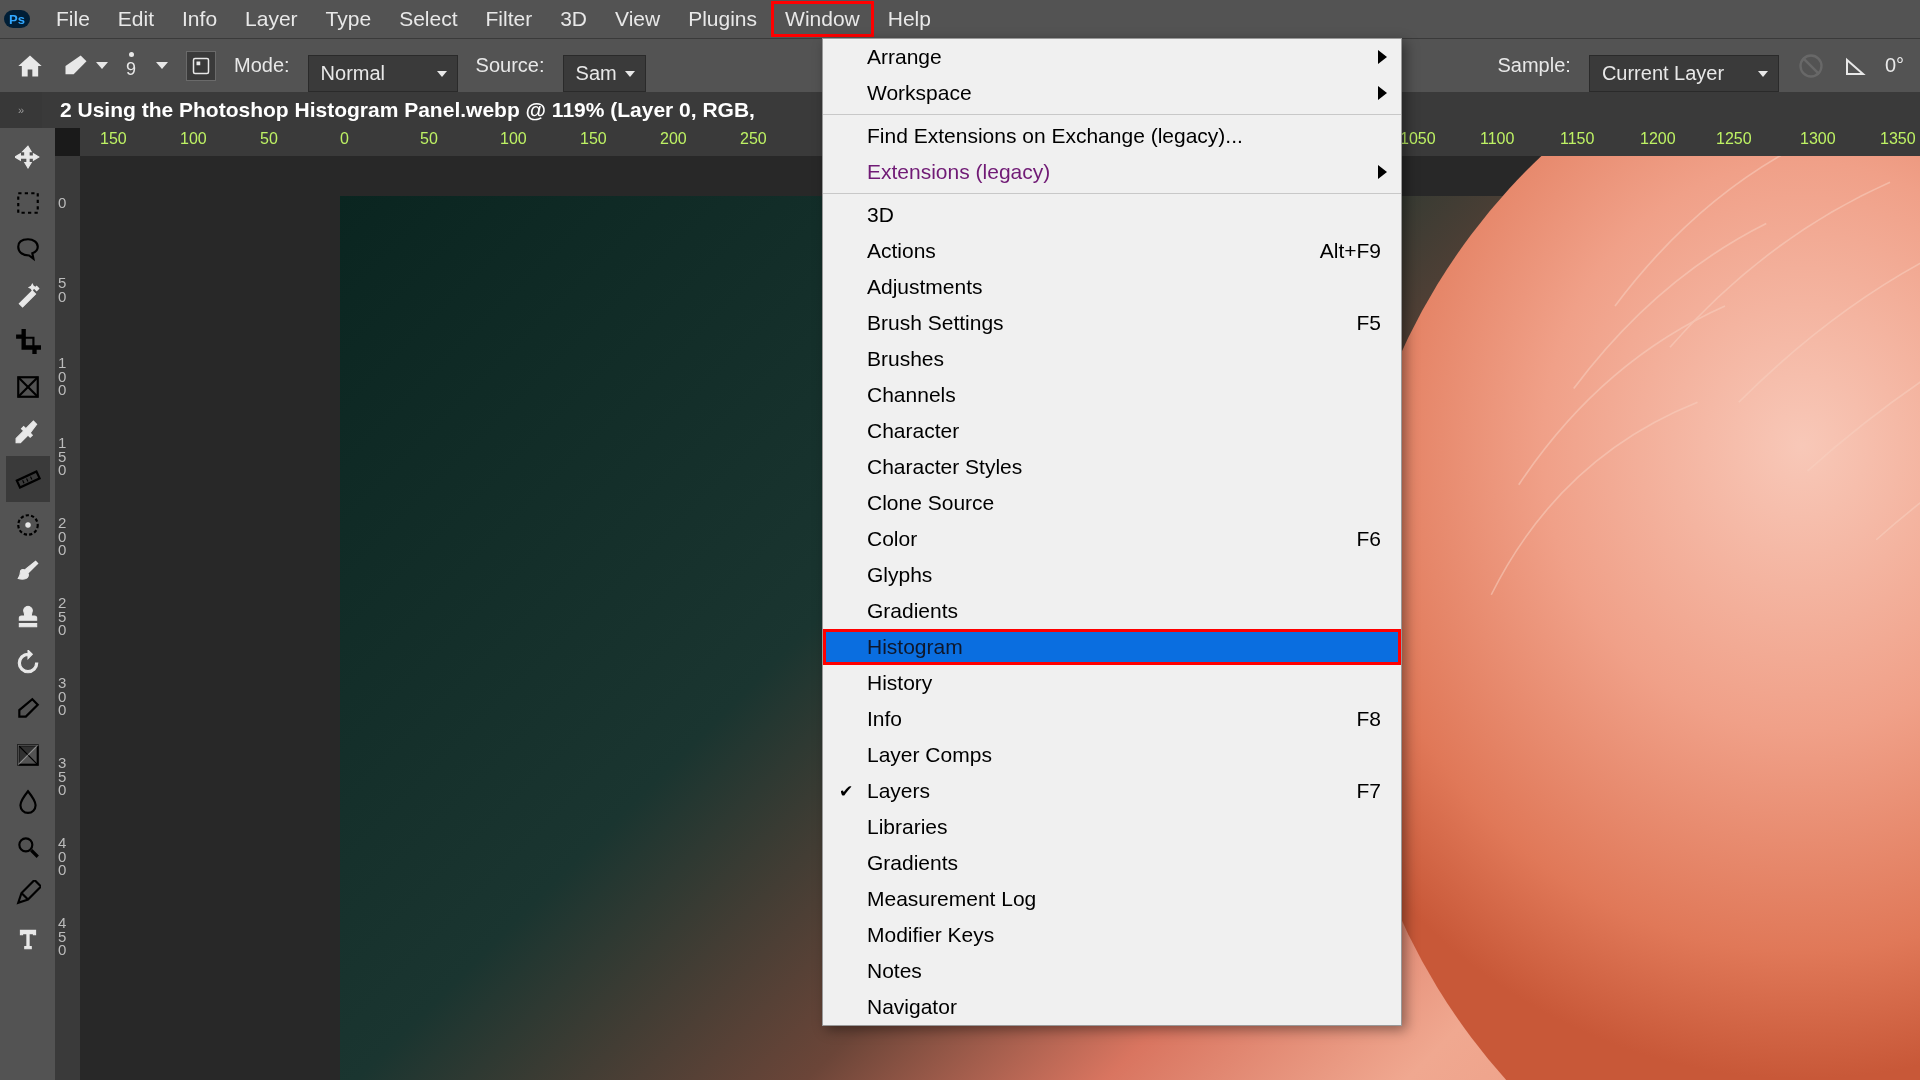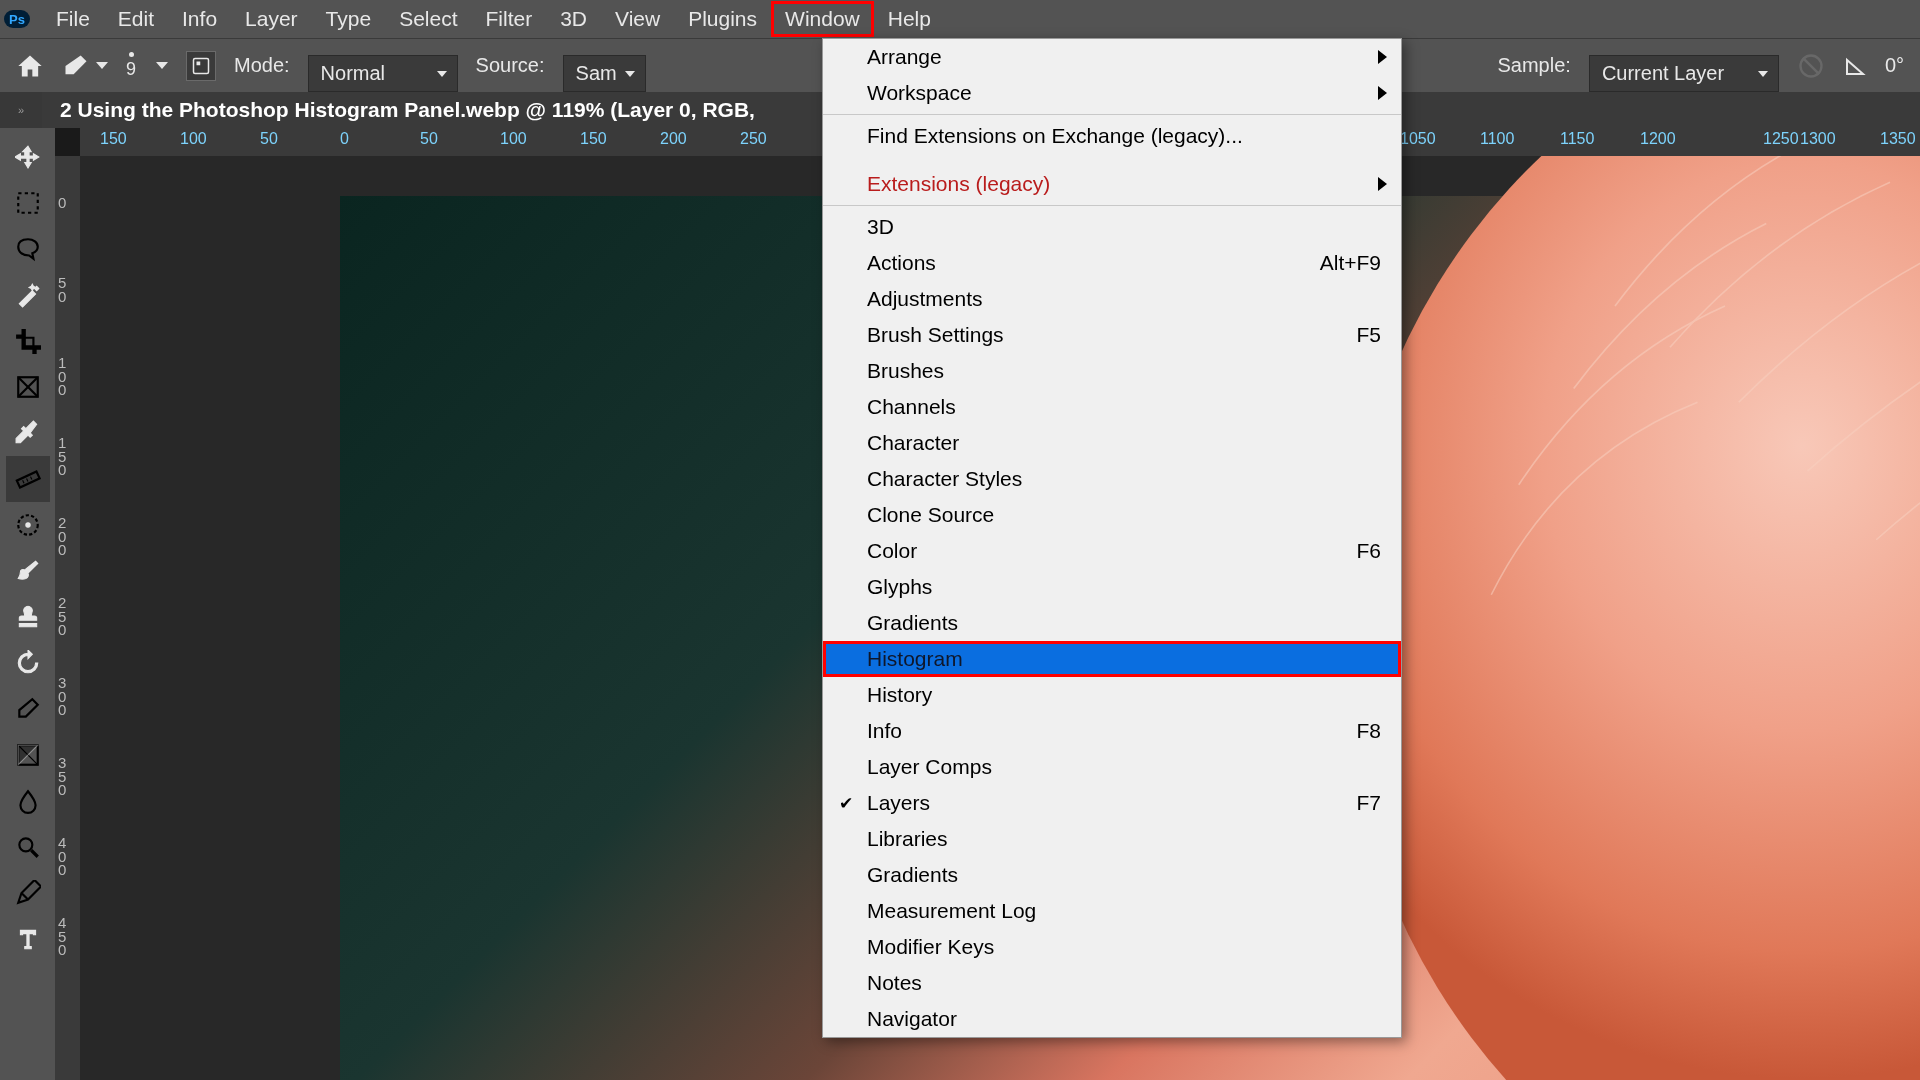--- a/index.html
+++ b/index.html
@@ -23,36 +23,36 @@
 .disabled-icon { width: 28px; height: 28px; opacity: 0.4; }
 .angle-icon { width: 24px; height: 24px; }
 .angle-val { color: #e8e8e8; font-size: 20px; }
 
 .tab-bar { background: #3a3a3a; height: 36px; display: flex; align-items: center; padding-left: 60px; }
 .doc-tab { color: #fff; font-size: 21px; font-weight: 600; }
 .tab-bar-left { position: absolute; left: 0; top: 92px; width: 42px; height: 36px; background: #383838; display: flex; align-items: center; justify-content: center; }
 .tab-chevrons { color: #999; font-size: 11px; }
 
 .ruler-h { position: absolute; left: 80px; top: 128px; right: 0; height: 28px; background: #3a3a3a; display: flex; align-items: center; overflow: hidden; }
-.ruler-tick { position: absolute; color: #7dd3fc; font-size: 16px; top: 2px; text-align: right; }
+.ruler-tick { position: absolute; color: #bef264; font-size: 16px; top: 2px; text-align: right; }
 .ruler-v { position: absolute; left: 55px; top: 156px; width: 25px; bottom: 0; background: #3a3a3a; }
 .ruler-v-tick { position: absolute; color: #bbb; font-size: 15px; left: 3px; display: flex; flex-direction: column; line-height: 0.9; }
 
 .toolbar { position: absolute; left: 0; top: 128px; width: 55px; bottom: 0; background: #535353; display: flex; flex-direction: column; align-items: center; padding-top: 6px; }
 .tool { width: 44px; height: 46px; display: flex; align-items: center; justify-content: center; fill: #e8e8e8; position: relative; }
 .tool.active { background: #3a3a3a; }
 .tool svg { width: 26px; height: 26px; }
 
 .canvas-area { position: absolute; left: 80px; top: 156px; right: 0; bottom: 0; background: #282828; overflow: hidden; }
 .canvas { position: absolute; left: 260px; top: 40px; width: 1800px; height: 1200px; background: linear-gradient(135deg, #0a2520 0%, #1a3530 30%, #6b4538 45%, #d97560 55%, #f0a890 65%, #e89078 85%); }
 .flamingo { position: absolute; right: -300px; top: -150px; width: 1100px; height: 1400px; }
 
 .dropdown-menu { position: absolute; left: 822px; top: 38px; width: 580px; background: #f0f0f0; border: 1px solid #999; box-shadow: 4px 4px 12px rgba(0,0,0,0.4); z-index: 1000; }
 .menu-row { display: flex; align-items: center; padding: 3px 20px 3px 44px; font-size: 21px; color: #000; position: relative; min-height: 36px; }
-.menu-row.disabled { color: #b91c1c; margin-top: 12px; }
+.menu-row.disabled { color: #701a75; }
 .menu-row .shortcut { margin-left: auto; }
 .menu-row .submenu-arrow { position: absolute; right: 14px; width: 0; height: 0; border-top: 7px solid transparent; border-bottom: 7px solid transparent; border-left: 9px solid #000; }
 .menu-row .check { position: absolute; left: 16px; font-size: 17px; }
 .menu-sep { height: 1px; background: #c8c8c8; margin: 3px 0; }
 .menu-row.highlighted { background: #0a6ee0; color: #0f172a; border: 3px solid #ff0000; padding: 0 17px 0 41px; }
 </style>
 </head>
 <body>
 
 <div class="menubar">
@@ -127,21 +127,21 @@
     <span class="ruler-tick" style="left: 260px;">0</span>
     <span class="ruler-tick" style="left: 340px;">50</span>
     <span class="ruler-tick" style="left: 420px;">100</span>
     <span class="ruler-tick" style="left: 500px;">150</span>
     <span class="ruler-tick" style="left: 580px;">200</span>
     <span class="ruler-tick" style="left: 660px;">250</span>
     <span class="ruler-tick" style="left: 1320px;">1050</span>
     <span class="ruler-tick" style="left: 1400px;">1100</span>
     <span class="ruler-tick" style="left: 1480px;">1150</span>
     <span class="ruler-tick" style="left: 1560px;">1200</span>
-    <span class="ruler-tick" style="left: 1683px;">1250</span>
+    <span class="ruler-tick" style="left: 1636px;">1250</span>
     <span class="ruler-tick" style="left: 1720px;">1300</span>
     <span class="ruler-tick" style="left: 1800px;">1350</span>
   </div>
 <div class="ruler-v" id="ruler-v">
     <span class="ruler-v-tick" style="top: 40px;">
       <span>0</span>
     </span>
     <span class="ruler-v-tick" style="top: 120px;">
       <span>5</span>
       <span>0</span>

